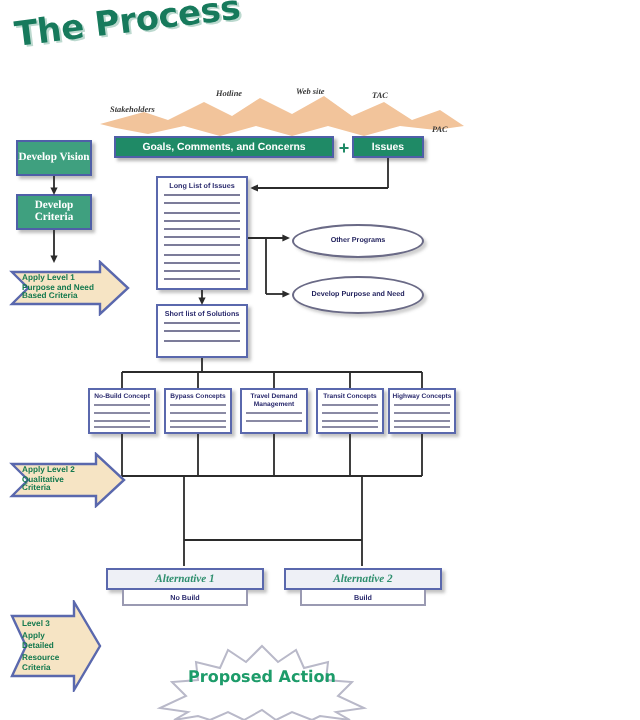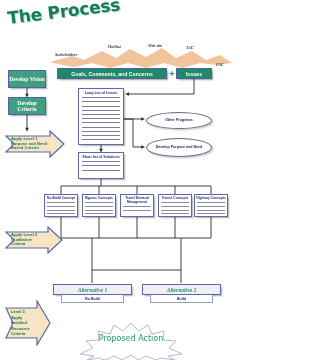--- a/index.html
+++ b/index.html
@@ -167,21 +167,21 @@
     display:flex;align-items:center;justify-content:center;
   }
   #alt1{left:53px;top:284px;width:79px;}
   #alt2{left:142px;top:284px;width:79px;}
 
   
   #star-wrap{position:absolute;left:72px;top:322px;width:118px;height:38px;}
   #proposed-label{
     position:absolute;left:72px;top:334px;width:118px;
     text-align:center;
-    color:#1d9c6a;font-weight:normal;font-size:8px;
+    color:#1d9c6a;font-weight:bold;font-size:8px;
     font-family:"DejaVu Sans", sans-serif;
   }
 </style>
 </head>
 <body>
 
 <div id="canvas">
 
   <div class="title">The Process</div>
 

